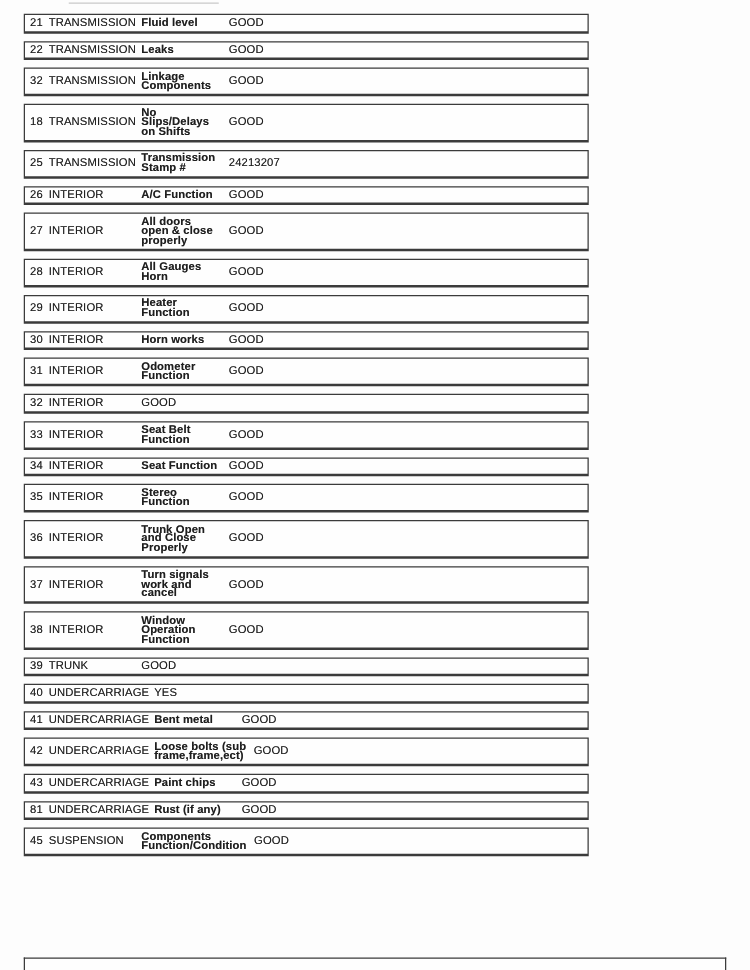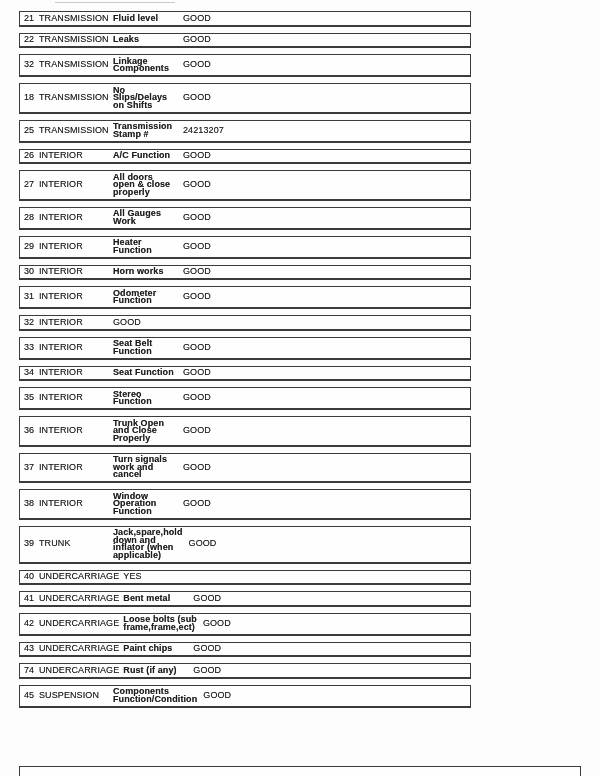--- a/index.html
+++ b/index.html
@@ -135,21 +135,21 @@
     <span class="cell item">All doors
 open &amp; close
 properly</span>
     <span class="cell val">GOOD</span>
   </div>
 
   <div class="row">
     <span class="cell num">28</span>
     <span class="cell cat">INTERIOR</span>
     <span class="cell item">All Gauges
-Work</span>
+Horn</span>
     <span class="cell val">GOOD</span>
   </div>
 
   <div class="row">
     <span class="cell num">29</span>
     <span class="cell cat">INTERIOR</span>
     <span class="cell item">Heater
 Function</span>
     <span class="cell val">GOOD</span>
   </div>
@@ -221,24 +221,20 @@
     <span class="cell cat">INTERIOR</span>
     <span class="cell item">Window
 Operation
 Function</span>
     <span class="cell val">GOOD</span>
   </div>
 
   <div class="row">
     <span class="cell num">39</span>
     <span class="cell cat">TRUNK</span>
-    <span class="cell item">Jack,spare,hold
-down and
-inflator (when
-applicable)</span>
     <span class="cell val">GOOD</span>
   </div>
 
   <div class="row">
     <span class="cell num">40</span>
     <span class="cell cat">UNDERCARRIAGE</span>
     <span class="cell val">YES</span>
   </div>
 
   <div class="row">
@@ -257,21 +253,21 @@
   </div>
 
   <div class="row">
     <span class="cell num">43</span>
     <span class="cell cat">UNDERCARRIAGE</span>
     <span class="cell item">Paint chips</span>
     <span class="cell val">GOOD</span>
   </div>
 
   <div class="row">
-    <span class="cell num">74</span>
+    <span class="cell num">81</span>
     <span class="cell cat">UNDERCARRIAGE</span>
     <span class="cell item">Rust (if any)</span>
     <span class="cell val">GOOD</span>
   </div>
 
   <div class="row">
     <span class="cell num">45</span>
     <span class="cell cat">SUSPENSION</span>
     <span class="cell item">Components
 Function/Condition</span>

